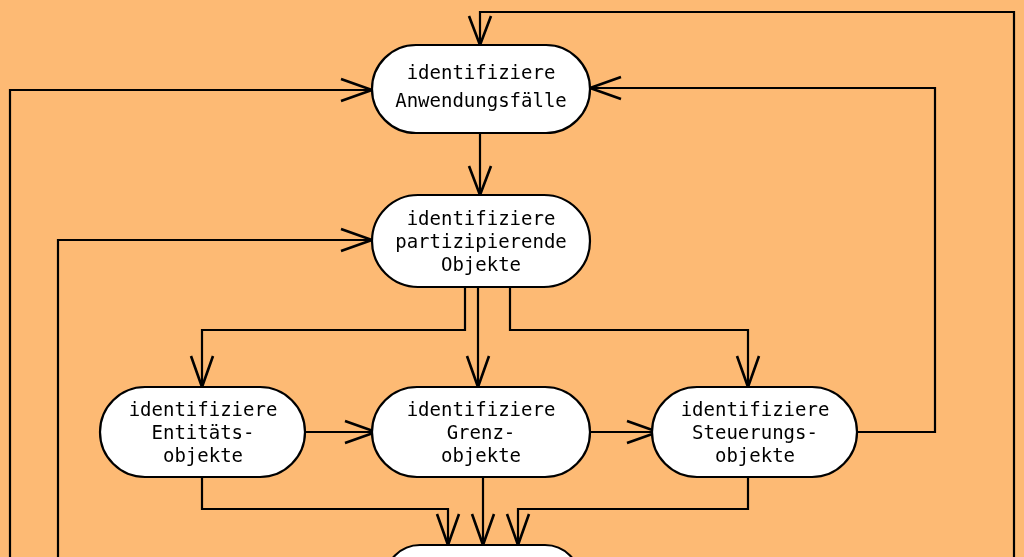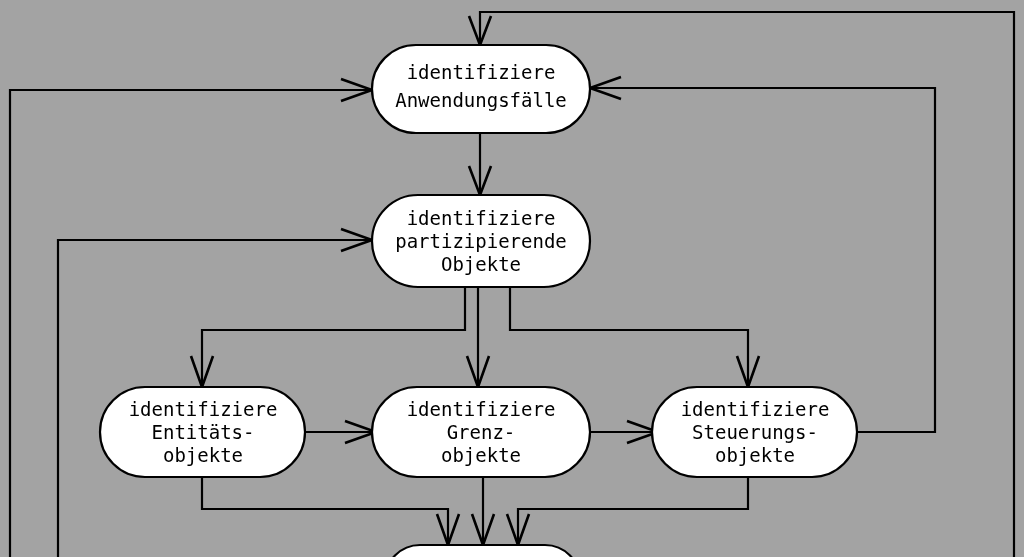--- a/index.html
+++ b/index.html
@@ -5,21 +5,21 @@
 <style>
   html, body {
     margin: 0;
     padding: 0;
     background: #ffffff;
   }
   #diagram-root {
     position: relative;
     width: 1024px;
     height: 557px;
-    background: #a3a3a3;
+    background: #fdba74;
     overflow: hidden;
     font-family: "DejaVu Sans Mono", "Liberation Mono", monospace;
   }
   svg#flow-svg {
     position: absolute;
     left: 0;
     top: 0;
     width: 1024px;
     height: 557px;
     display: block;

